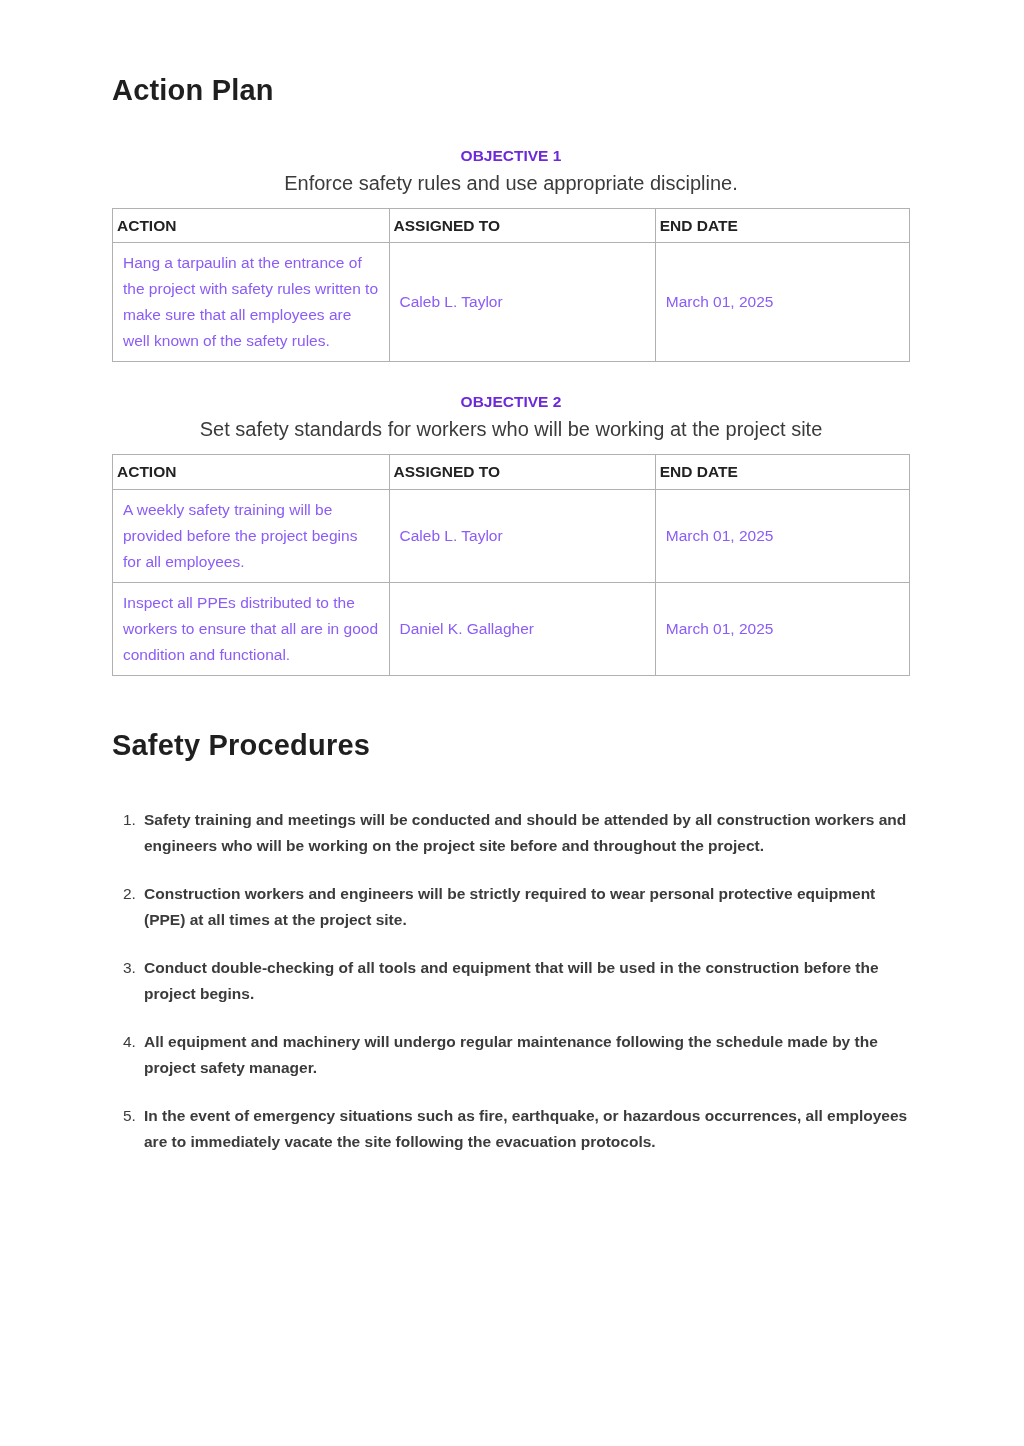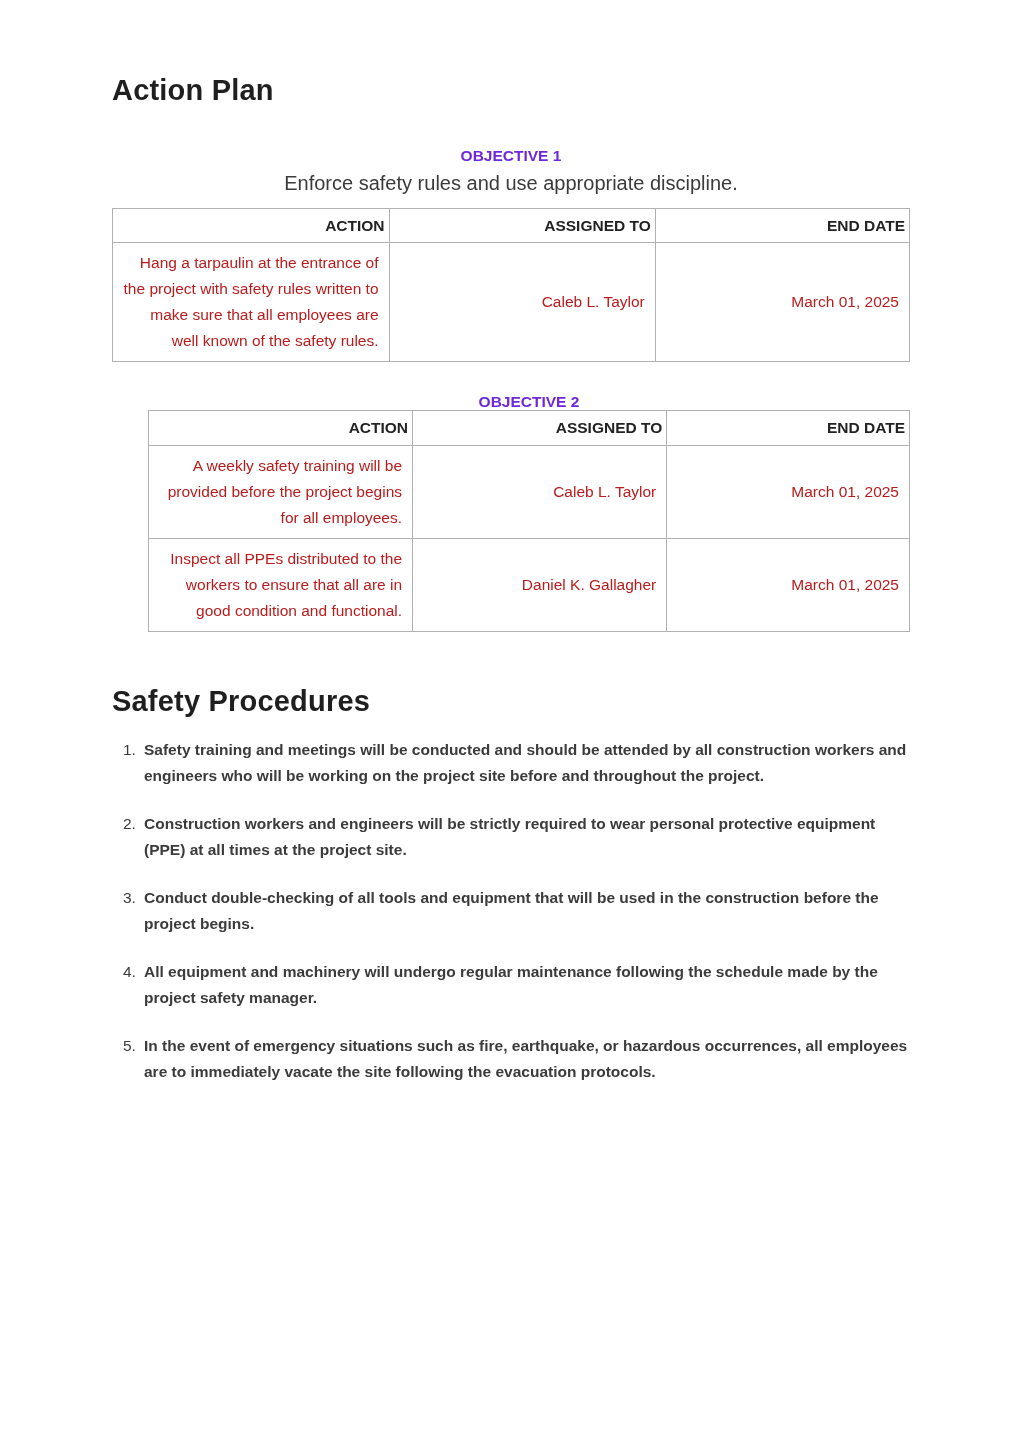--- a/index.html
+++ b/index.html
@@ -38,40 +38,40 @@
     margin: 9px 0 14px 0;
     line-height: 1.05;
   }
   table.plan-table {
     width: 100%;
     border-collapse: collapse;
     table-layout: fixed;
   }
   table.plan-table th, table.plan-table td {
     border: 1px solid #b1b1b1;
-    text-align: right;
+    text-align: left;
     vertical-align: middle;
     font-size: 15.5px;
   }
   table.plan-table th {
     font-weight: 700;
     color: #222222;
     padding: 8px 4px;
     line-height: 1.1;
   }
   table.plan-table td {
     padding: 7px 10px;
     line-height: 26px;
-    color: #b91c1c;
+    color: #8b5cf6;
   }
   col.c1 { width: 34.7%; }
   col.c2 { width: 33.4%; }
   col.c3 { width: 31.9%; }
-  .objective-section.second { margin-top: 32px; margin-left: 36px; }
-  .doc-title.procedures { margin-top: 54px; margin-bottom: 20px; }
+  .objective-section.second { margin-top: 32px; }
+  .doc-title.procedures { margin-top: 54px; margin-bottom: 46px; }
   .procedure-list { padding-left: 11px; }
   .procedure-item {
     display: flex;
     font-size: 15.5px;
     line-height: 26px;
     color: #3b3b3b;
     margin-bottom: 22px;
   }
   .procedure-item .num {
     flex: none;
@@ -108,20 +108,21 @@
           <td>Hang a tarpaulin at the entrance of the project with safety rules written to make sure that all employees are well known of the safety rules.</td>
           <td>Caleb L. Taylor</td>
           <td>March 01, 2025</td>
         </tr>
       </tbody>
     </table>
   </section>
 
   <section class="objective-section second">
     <p class="objective-heading">OBJECTIVE 2</p>
+    <p class="objective-subtitle">Set safety standards for workers who will be working at the project site</p>
     <table class="plan-table">
       <colgroup>
           <col class="c1">
           <col class="c2">
           <col class="c3">
         </colgroup>
       <thead>
         <tr>
           <th>ACTION</th>
           <th>ASSIGNED TO</th>

